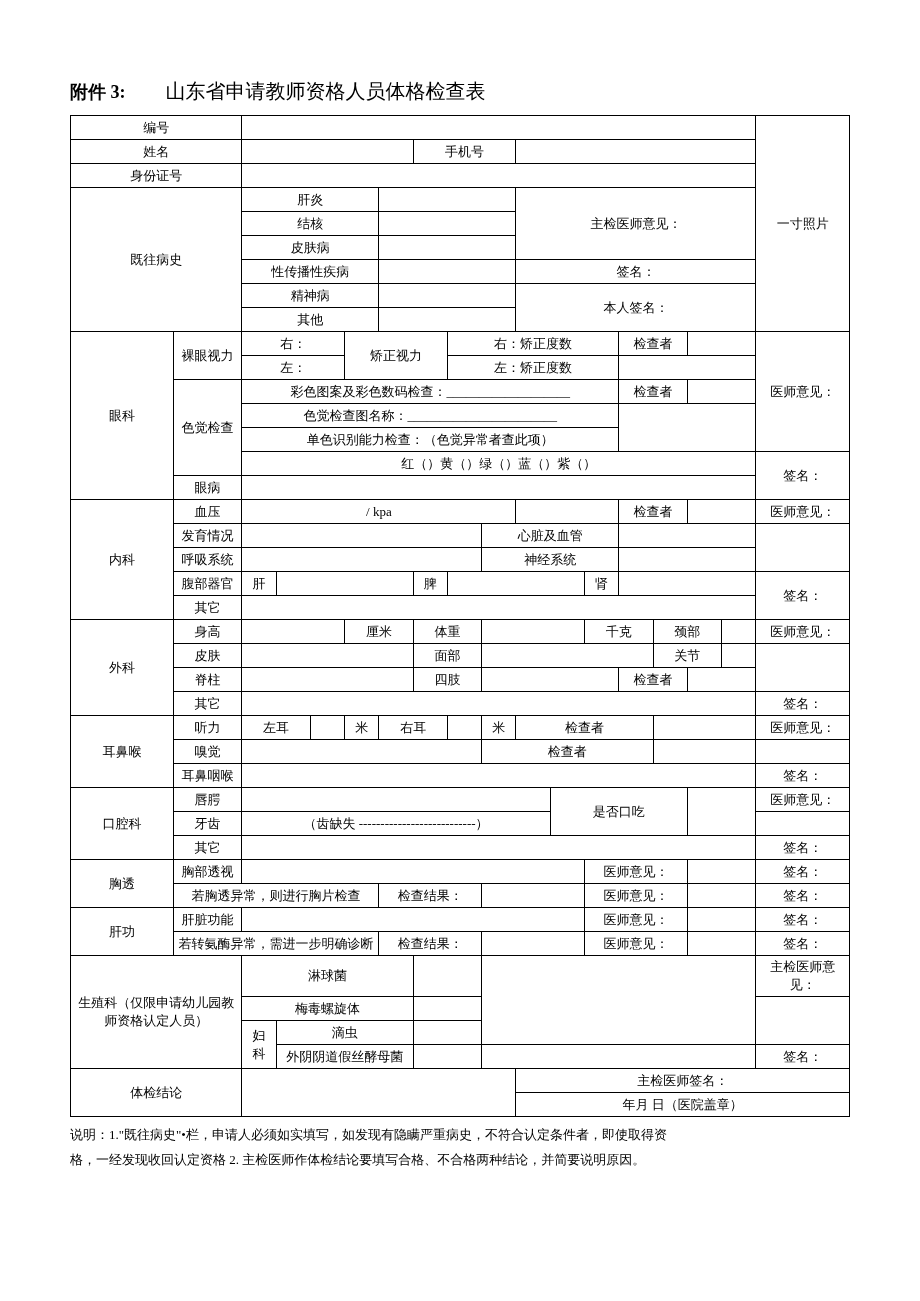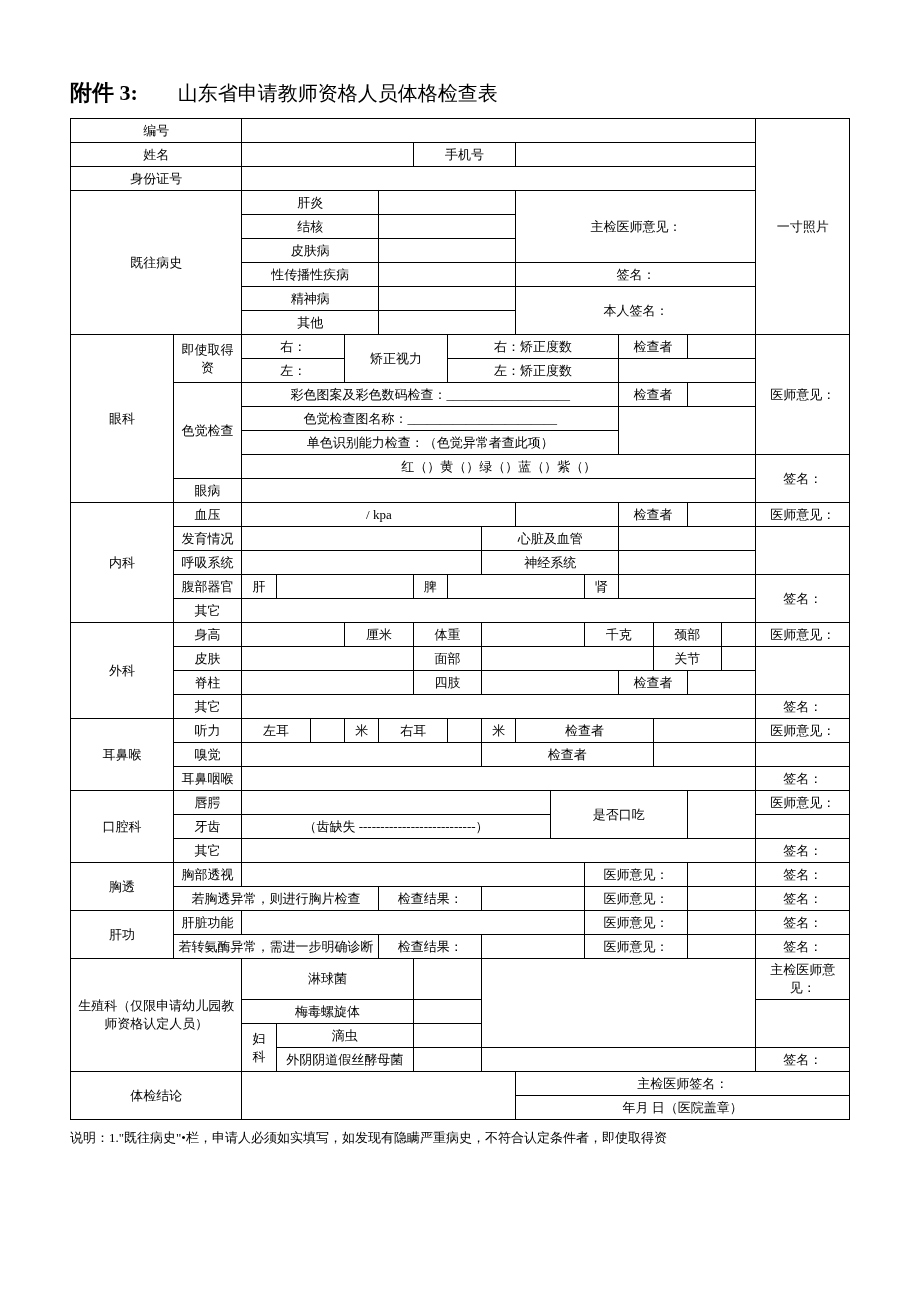--- a/index.html
+++ b/index.html
@@ -1,18 +1,18 @@
 <!DOCTYPE html>
 <html><head>
 <meta charset="utf-8">
 <style>
   * { box-sizing: border-box; margin: 0; padding: 0; }
   body { font-family: "SimSun", "宋体", serif; font-size: 14px; padding: 78px 70px; width: 920px; color: #000; }
   .header { display: flex; align-items: baseline; margin-bottom: 10px; }
-  .attach { font-size: 22px; font-weight: bold; margin-right: 40px; }
+  .attach { font-size: 18px; font-weight: bold; margin-right: 40px; }
   .title { font-size: 20px; font-weight: normal; }
   table { border-collapse: collapse; width: 100%; table-layout: fixed; }
   td { border: 1px solid #000; padding: 2px 4px; height: 24px; vertical-align: middle; font-size: 13px; word-break: break-all; }
   .c { text-align: center; }
   .l { text-align: center; padding-left: 4px; }
   .notes { margin-top: 6px; font-size: 13px; line-height: 1.9; }
 </style>
 </head>
 <body>
 
@@ -91,21 +91,21 @@
   <td colspan="4"></td>
   <td colspan="7" rowspan="2" class="c">本人签名：</td>
 </tr>
 <tr>
   <td colspan="4" class="c">其他</td>
   <td colspan="4"></td>
 </tr>
 
 <tr>
   <td colspan="3" rowspan="7" class="c">眼科</td>
-  <td colspan="2" rowspan="2" class="c">即使取得资</td>
+  <td colspan="2" rowspan="2" class="c">裸眼视力</td>
   <td colspan="3" class="l">右：</td>
   <td colspan="3" rowspan="2" class="c">矫正视力</td>
   <td colspan="5" class="l">右：矫正度数</td>
   <td colspan="2" class="l">检查者</td>
   <td colspan="2"></td>
   <td colspan="3" rowspan="5" class="l">医师意见：</td>
 </tr>
 <tr>
   <td colspan="3" class="l">左：</td>
   <td colspan="5" class="l">左：矫正度数</td>
@@ -314,13 +314,14 @@
   <td colspan="10" class="c">主检医师签名：</td>
 </tr>
 <tr>
   <td colspan="10" class="c">年月            日（医院盖章）</td>
 </tr>
 </tbody>
   </table>
 
 <div class="notes">
   <div>说明：1."既往病史"•栏，申请人必须如实填写，如发现有隐瞒严重病史，不符合认定条件者，即使取得资</div>
+  <div>格，一经发现收回认定资格 2. 主检医师作体检结论要填写合格、不合格两种结论，并简要说明原因。</div>
 </div>
 
 </body></html>

